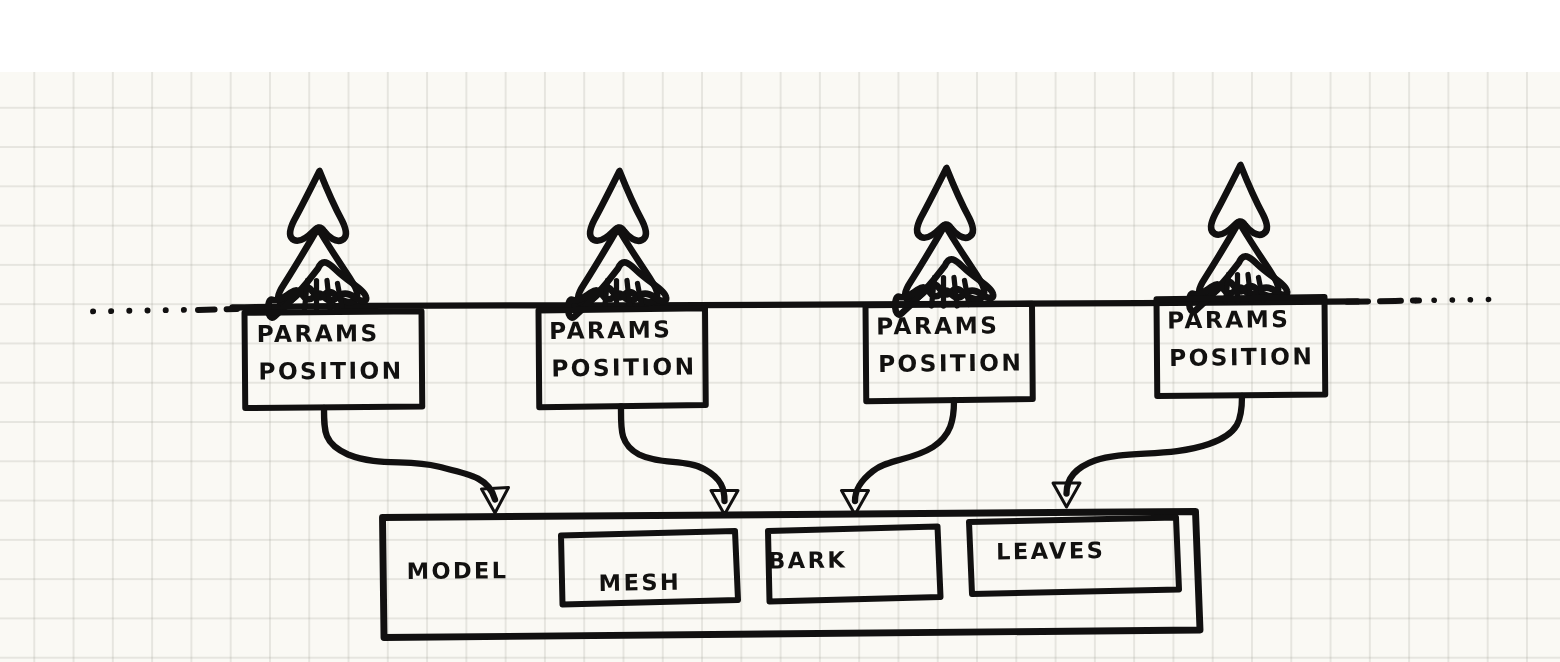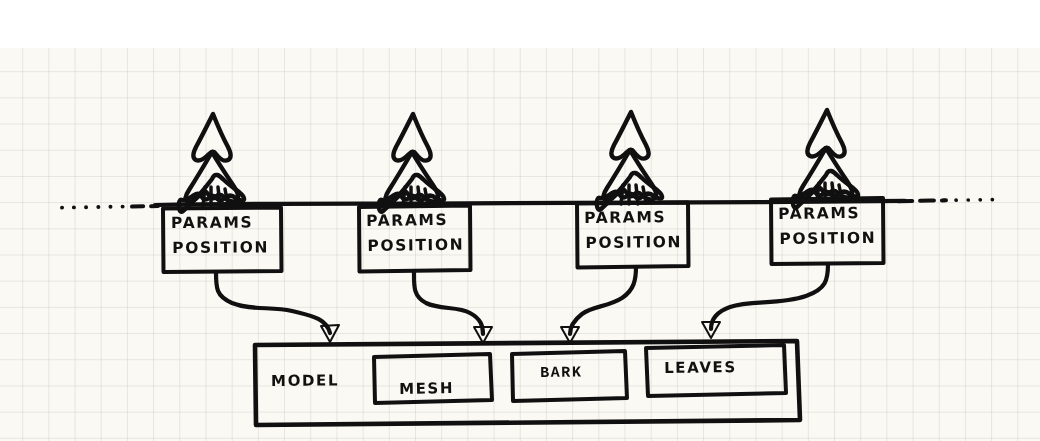--- a/index.html
+++ b/index.html
@@ -202,17 +202,17 @@
 
   <div class="hand-label param-label" style="left:778px; top:154px; transform: rotate(-0.7deg);">
     <span>PARAMS</span>
     <span class="l2">POSITION</span>
   </div>
 
   <div class="hand-label node-label" style="left:271px; top:324px; transform: rotate(-0.5deg);">MODEL</div>
 
   <div class="hand-label node-label" style="left:399px; top:332px; transform: rotate(-1deg);">MESH</div>
 
-  <div class="hand-label node-label" style="left:540px; top:317px; transform: rotate(-0.8deg); font-family: Liberation Mono, monospace;">BARK</div>
+  <div class="hand-label node-label" style="left:512px; top:317px; transform: rotate(-0.8deg);">BARK</div>
 
   <div class="hand-label node-label" style="left:664px; top:311px; transform: rotate(-0.8deg);">LEAVES</div>
 
 </div>
 
 </body></html>

